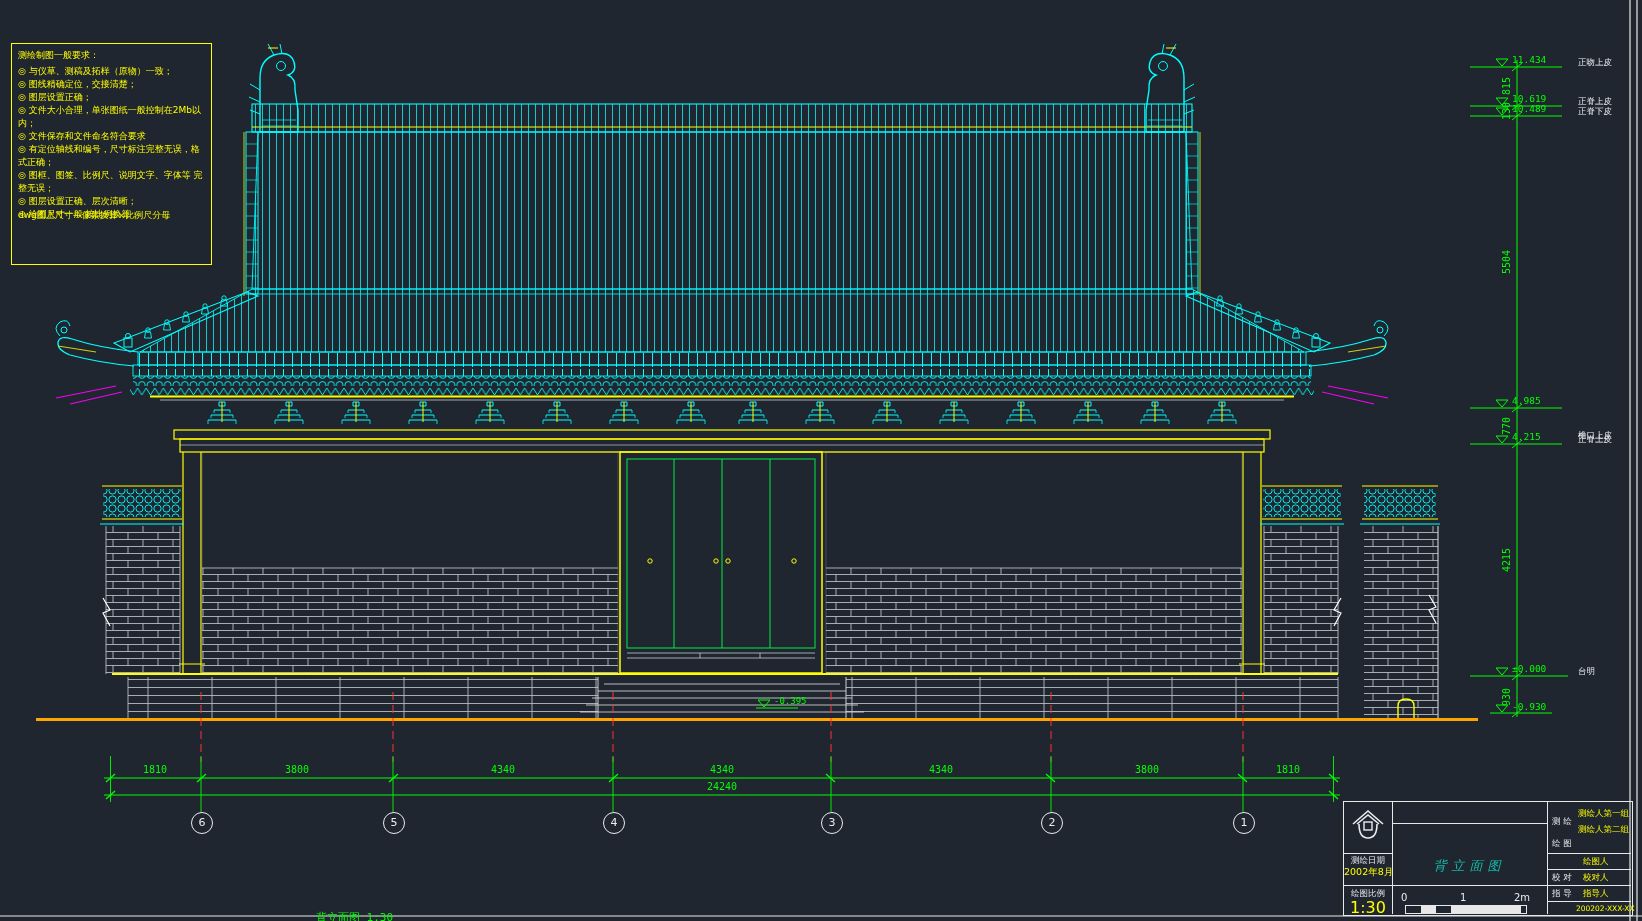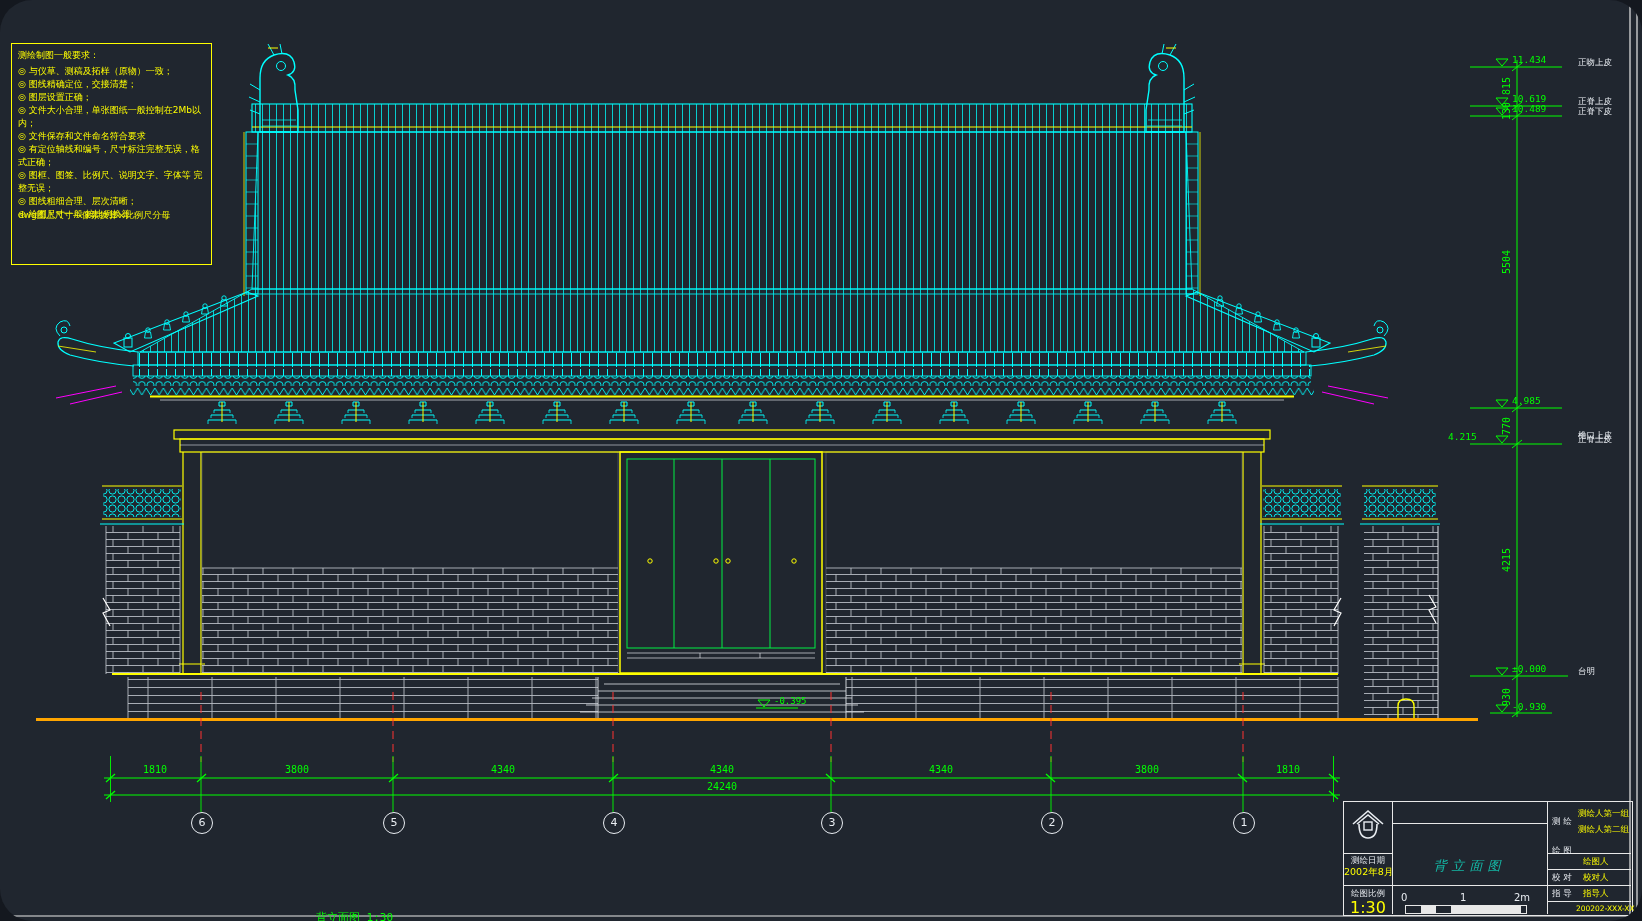--- a/index.html
+++ b/index.html
@@ -1,17 +1,17 @@
 <!DOCTYPE html>
 <html style="--bg: #20262f; --cyan: #00ffff; --yellow: #ffff00; --green: #00ff00; --white: #e9edf2; --red: #ff3333; --magenta: #ff00ff; --orange: #ffa500; --brick: #c9ced6;"><head>
 <meta charset="utf-8">
 <style>
   html,body{margin:0;padding:0;background:#14181f;}
   #stage{position:relative;width:1642px;height:921px;background:#20262f;overflow:hidden;
-         font-family:"DejaVu Sans",sans-serif;border-radius:32px;}
+         font-family:"DejaVu Sans",sans-serif;}
   #stage svg{position:absolute;left:0;top:0;}
   .t{position:absolute;white-space:nowrap;line-height:1;}
   .grn{color:#00ff00;font:10px "DejaVu Sans Mono",monospace;}
   .grn9{color:#00ff00;font:9.5px "DejaVu Sans Mono",monospace;}
   .wht{color:#e9edf2;font:8.5px "DejaVu Sans",sans-serif;}
   .ylw{color:#14b8a6;font-style:italic;}
   .hdim{width:70px;text-align:center;}
   .vdim{position:absolute;width:44px;height:14px;text-align:center;color:#00ff00;
         font:10px "DejaVu Sans Mono",monospace;transform:rotate(-90deg);transform-origin:center;}
   .bubble{position:absolute;width:20px;height:20px;border:1.4px solid #e9edf2;border-radius:50%;
@@ -224,21 +224,21 @@
 
 <div id="notes">
   <div class="nt">测绘制图一般要求：</div>
   <div class="ni">◎ 与仪草、测稿及拓样（原物）一致；</div>
   <div class="ni">◎ 图线精确定位，交接清楚；</div>
   <div class="ni">◎ 图层设置正确；</div>
   <div class="ni">◎ 文件大小合理，单张图纸一般控制在2Mb以内；</div>
   <div class="ni">◎ 文件保存和文件命名符合要求</div>
   <div class="ni">◎ 有定位轴线和编号，尺寸标注完整无误，格式正确；</div>
   <div class="ni">◎ 图框、图签、比例尺、说明文字、字体等 完整无误；</div>
-  <div class="ni">◎ 图线粗细合理、层次清晰；</div>
+  <div class="ni">◎ 图层设置正确、层次清晰；</div>
   <div class="ni">◎ 绘图尺寸一般 按比例换算；</div>
   <div class="ni overlap">dwg图上尺寸—像素换算×比例尺分母</div>
 </div>
 
 <span class="t grn hdim" style="left:120px;top:764px;">1810</span>
 <span class="t grn hdim" style="left:262px;top:764px;">3800</span>
 <span class="t grn hdim" style="left:468px;top:764px;">4340</span>
 <span class="t grn hdim" style="left:687px;top:764px;">4340</span>
 <span class="t grn hdim" style="left:906px;top:764px;">4340</span>
 <span class="t grn hdim" style="left:1112px;top:764px;">3800</span>
@@ -256,21 +256,21 @@
 <span class="vdim" style="left:1486px;top:104px;">130</span>
 <span class="vdim" style="left:1486px;top:255px;">5504</span>
 <span class="vdim" style="left:1486px;top:419px;">770</span>
 <span class="vdim" style="left:1486px;top:553px;">4215</span>
 <span class="vdim" style="left:1486px;top:690px;">930</span>
 
 <span class="t grn9" style="left:1512px;top:54px;">11.434</span>
 <span class="t grn9" style="left:1512px;top:93px;text-align:right;">10.619</span>
 <span class="t grn9" style="left:1512px;top:103px;">10.489</span>
 <span class="t grn9" style="left:1512px;top:395px;">4.985</span>
-<span class="t grn9" style="left:1448px;top:431px;">4.215</span>
+<span class="t grn9" style="left:1512px;top:431px;">4.215</span>
 <span class="t grn9" style="left:1512px;top:663px;">±0.000</span>
 <span class="t grn9" style="left:1512px;top:701px;">-0.930</span>
 <span class="t wht" style="left:1578px;top:57px;">正吻上皮</span>
 <span class="t wht" style="left:1578px;top:96px;">正脊上皮</span>
 <span class="t wht" style="left:1578px;top:106px;">正脊下皮</span>
 <span class="t wht" style="left:1578px;top:398px;margin-top:32px;">檐口上皮</span>
 <span class="t wht" style="left:1578px;top:434px;">正脊上皮</span>
 <span class="t wht" style="left:1578px;top:666px;">台明</span>
 
 <span class="t grn9" style="left:774px;top:696px;font-size:9px;">-0.395</span>
@@ -310,21 +310,21 @@
     <div class="sbcell" style="width:15px;background:#e8e8e8;"></div>
     <div class="sbcell" style="width:15px;background:transparent;"></div>
     <div class="sbcell" style="width:15px;background:#e8e8e8;"></div>
     <div class="sbcell" style="width:55px;background:#e8e8e8;"></div>
     <div class="sbcell" style="width:5px;background:transparent;"></div>
   </div>
 
   <span class="t lbl" style="left:208px;top:15px;">测 绘</span>
   <span class="t val" style="left:234px;top:7px;">测绘人第一组</span>
   <span class="t val" style="left:234px;top:23px;">测绘人第二组</span>
-  <span class="t lbl" style="left:208px;top:44px;">绘 图</span>
+  <span class="t lbl" style="left:208px;top:37px;">绘 图</span>
   <span class="t val" style="left:239px;top:55px;">绘图人</span>
   <span class="t lbl" style="left:208px;top:71px;">校 对</span>
   <span class="t val" style="left:239px;top:71px;">校对人</span>
   <span class="t lbl" style="left:208px;top:87px;">指 导</span>
   <span class="t val" style="left:239px;top:87px;">指导人</span>
   <span class="t lbl" style="left:208px;top:103px;margin-top:20px;">图 号</span>
   <span class="t val" style="left:232px;top:103px;font-size:7.5px;">200202-XXX-XX</span>
 </div>
 
 </div>

